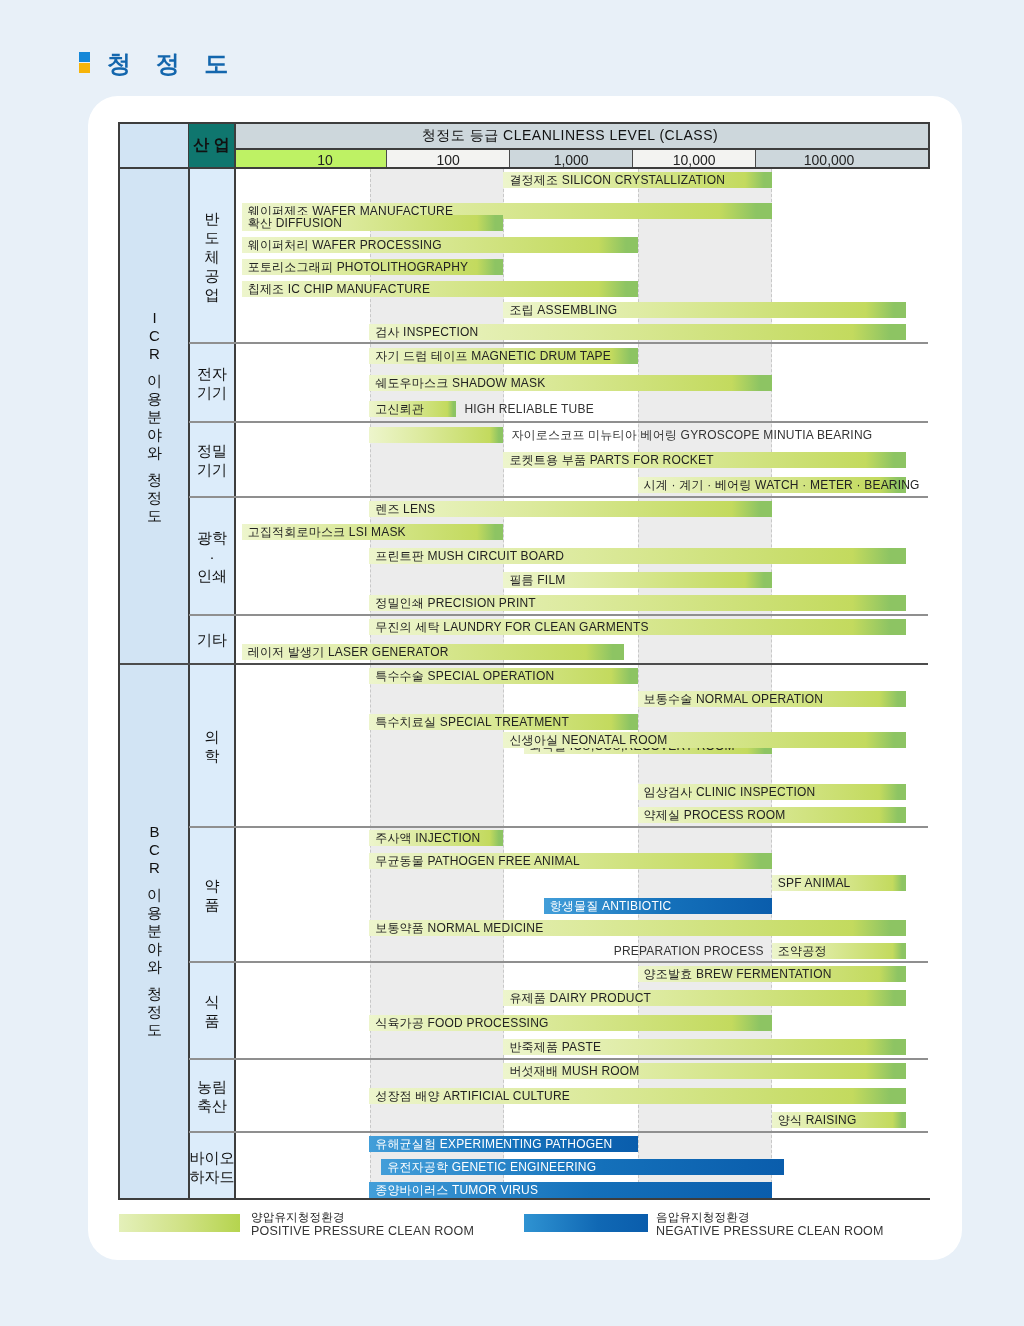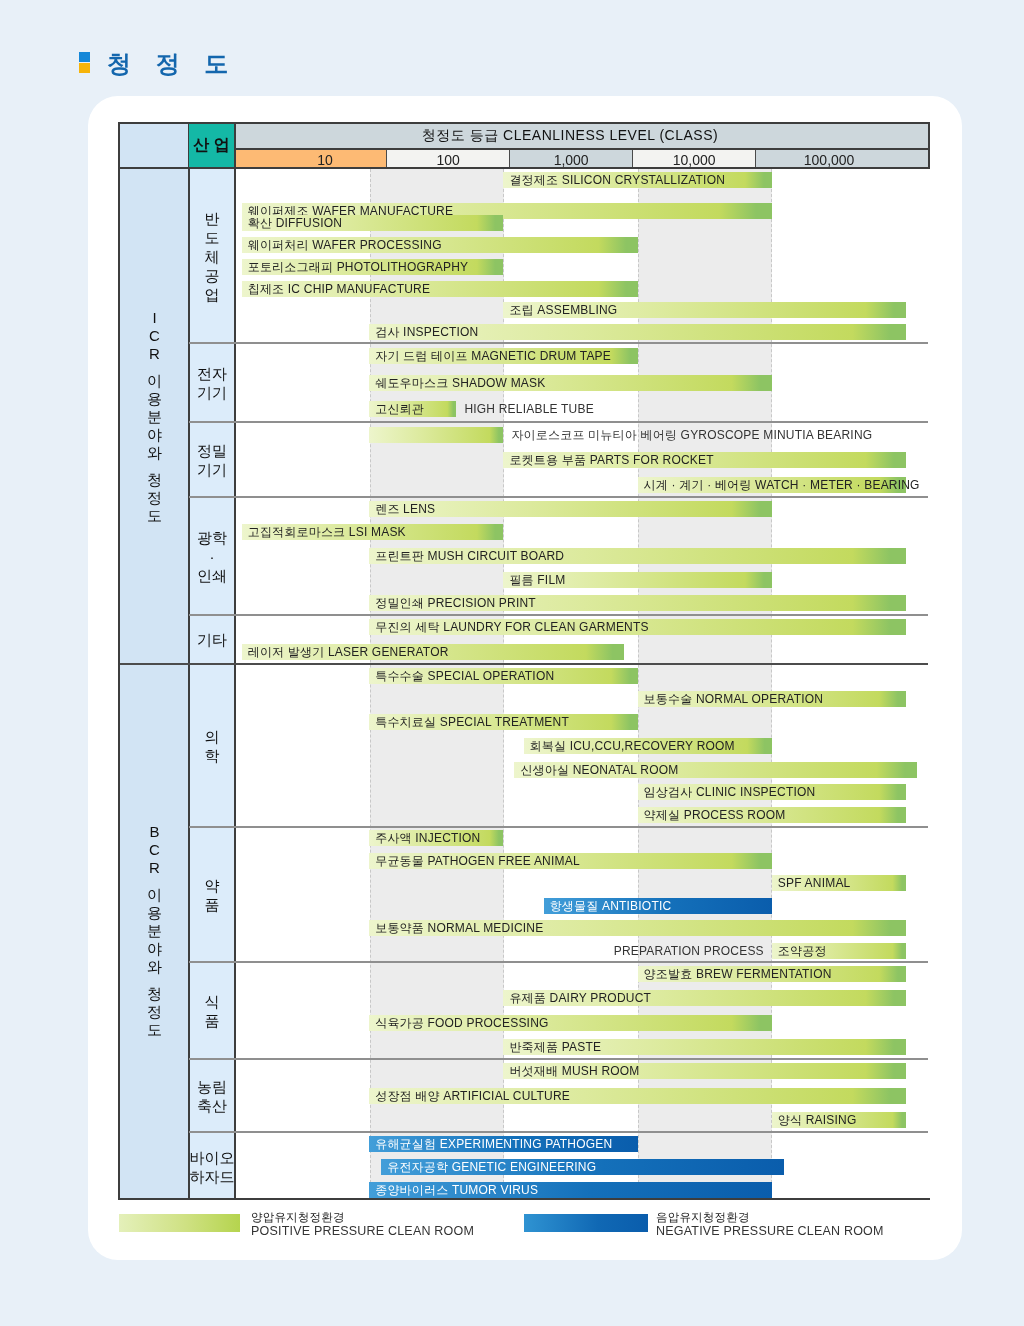--- a/index.html
+++ b/index.html
@@ -21,21 +21,21 @@
   #tbl{left:118px;top:122px;width:812px;height:1078px;border:2px solid #3d3d3d;background:#fff;}
   #col-group{left:0;top:0;width:69px;height:1074px;background:#d2e4f4;}
   #col-industry{left:69px;top:0;width:46px;height:1074px;background:#dcecfa;}
   .vline{top:0;width:2px;height:1074px;background:#3d3d3d;}
   #vl-1{left:68px;}
   #vl-2{left:114px;}
   #hdr-main{left:116px;top:0;width:692px;height:24px;background:#cdd7dc;
             display:flex;align-items:center;justify-content:center;
             font-size:14px;color:#111;letter-spacing:0.5px;padding-right:24px;}
   #hdr-industry{left:69px;top:0;width:45px;height:43px;display:flex;align-items:center;justify-content:center;
-            font-size:16px;font-weight:bold;color:#111;background:#14b8a6;}
+            font-size:16px;font-weight:bold;color:#111;background:#0f766e;}
   #hline-1{left:114px;top:24px;width:694px;height:2px;background:#3d3d3d;}
   #hline-2{left:0;top:43px;width:808px;height:2px;background:#3d3d3d;}
   #scale-row{left:116px;top:26px;width:692px;height:17px;display:flex;}
   .scale-cell{height:19px;display:flex;align-items:center;justify-content:center;
               font-size:14px;color:#222;border-left:1px solid #4a4a4a;}
   .scale-cell:first-child{border-left:none;}
 
   #chart-body{left:115px;top:45px;width:697px;height:1029px;background:#fff;}
   .stripe{top:0;height:1029px;background:#ececec;border-left:1px dashed #c8c8c8;border-right:1px dashed #c8c8c8;}
 
@@ -146,21 +146,21 @@
       </div>
       <div class="bar green" style="left: 402.6px; top: 521.929px; width: 268.4px;">
         <span class="bar-text">보통수술 NORMAL OPERATION</span>
       </div>
       <div class="bar green" style="left: 134.2px; top: 545.214px; width: 268.4px;">
         <span class="bar-text">특수치료실 SPECIAL TREATMENT</span>
       </div>
       <div class="bar green" style="left: 288.53px; top: 568.5px; width: 248.27px;">
         <span class="bar-text">회복실 ICU,CCU,RECOVERY ROOM</span>
       </div>
-      <div class="bar green" style="left: 268.4px; top: 593px; width: 402.6px; margin-left: 11px;">
+      <div class="bar green" style="left: 268.4px; top: 563px; width: 402.6px;">
         <span class="bar-text">신생아실 NEONATAL ROOM</span>
       </div>
       <div class="bar green" style="left: 402.6px; top: 615.071px; width: 268.4px;">
         <span class="bar-text">임상검사 CLINIC INSPECTION</span>
       </div>
       <div class="bar green" style="left: 402.6px; top: 638.357px; width: 268.4px;">
         <span class="bar-text">약제실 PROCESS ROOM</span>
       </div>
       <div class="bar green" style="left: 134.2px; top: 661.25px; width: 134.2px;">
         <span class="bar-text">주사액 INJECTION</span>
@@ -213,21 +213,21 @@
       </div>
     </div>
 
   <div class="abs vline" id="vl-1"></div>
   <div class="abs vline" id="vl-2"></div>
 
   <div class="abs" id="hdr-industry">산 업</div>
   <div class="abs" id="hdr-main">청정도 등급 CLEANLINESS LEVEL (CLASS)</div>
   <div class="abs" id="hline-1"></div>
   <div class="abs" id="scale-row">
-      <div class="scale-cell" style="width: 134.2px; background: #fdba74; padding-left: 28px;">10</div>
+      <div class="scale-cell" style="width: 134.2px; background: #bef264; padding-left: 28px;">10</div>
       <div class="scale-cell" style="width: 134.2px; background: rgb(243, 243, 241);">100</div>
       <div class="scale-cell" style="width: 134.2px; background: rgb(205, 215, 220);">1,000</div>
       <div class="scale-cell" style="width: 134.2px; background: rgb(243, 243, 241);">10,000</div>
       <div class="scale-cell" style="width: 160.2px; background: rgb(205, 215, 220); padding-right: 26px;">100,000</div>
     </div>
   <div class="abs" id="hline-2"></div>
 <div class="abs section-label" style="top: 45px; height: 174px;">
       <div>반</div>
       <div>도</div>
       <div>체</div>

